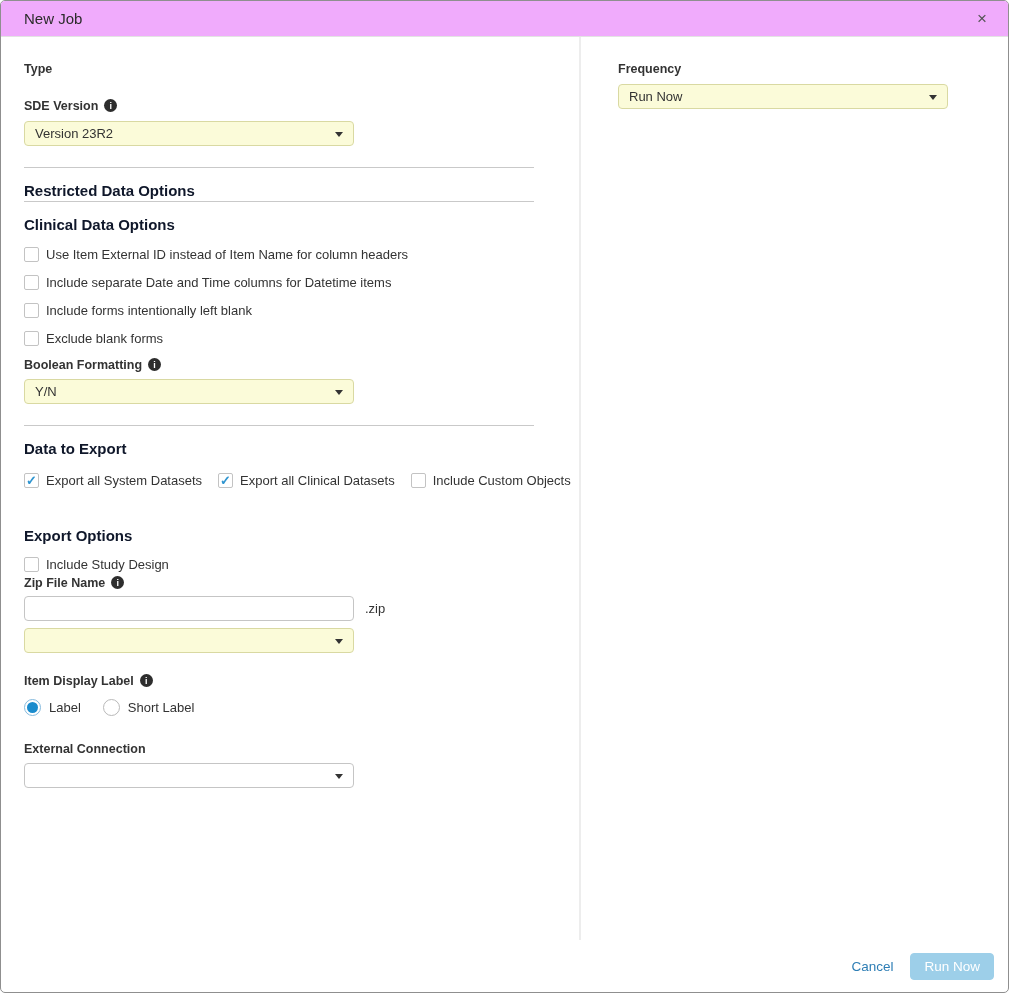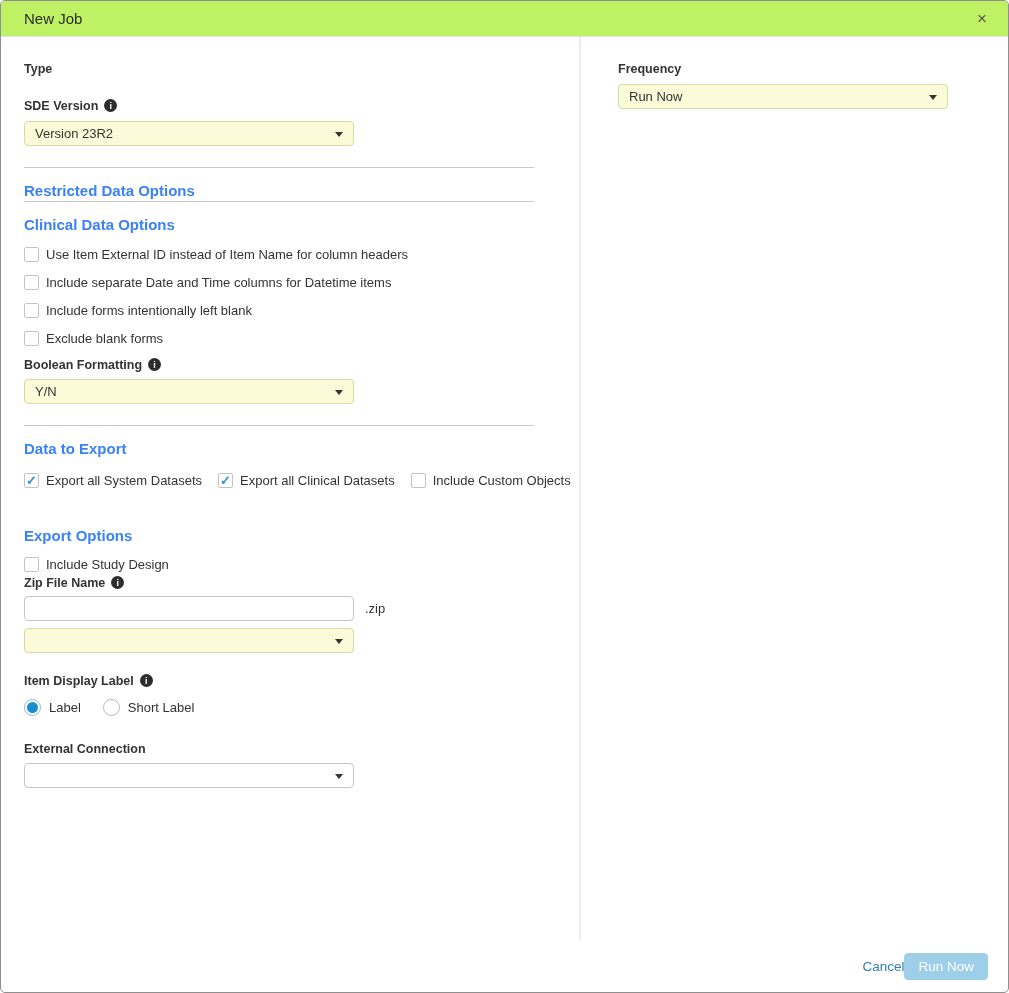--- a/index.html
+++ b/index.html
@@ -13,21 +13,21 @@
   .dialog {
     width: 1009px; height: 993px;
     border: 1px solid #8f8f8f;
     border-radius: 5px;
     background: #fff;
     display: flex; flex-direction: column;
     overflow: hidden;
   }
   .titlebar {
     height: 36px; flex-shrink: 0;
-    background: #bef264;
+    background: #f0abfc;
     border-bottom: 1px solid #e3e3e3;
     display: flex; align-items: center; justify-content: space-between;
     padding: 0 17px 0 23px;
   }
   .titlebar .title { font-size: 15px; color: #2b2b2b; }
   .close-x {
     font-size: 17px; color: #555; cursor: pointer; line-height: 1;
     background: none; border: none; font-family: inherit; padding: 2px 4px;
   }
   .body { flex: 1; display: flex; overflow: hidden; }
@@ -43,21 +43,21 @@
     display: flex; align-items: center; gap: 6px;
     height: 15px;
   }
   .info-icon {
     width: 13px; height: 13px; border-radius: 50%;
     background: #2d2d2d; color: #fff;
     font-size: 9px; font-weight: bold;
     display: inline-flex; align-items: center; justify-content: center;
     cursor: pointer;
   }
-  .section-heading { font-size: 15px; font-weight: bold; color: #3b82f6; height: 16px; }
+  .section-heading { font-size: 15px; font-weight: bold; color: #0f172a; height: 16px; }
 
   .select {
     width: 330px; height: 25px;
     border-radius: 4px;
     position: relative;
     display: flex; align-items: center;
     padding: 0 26px 0 10px;
     font-size: 13px; color: #333;
     cursor: pointer;
     margin-top: 8px;
@@ -113,21 +113,21 @@
     font-size: 13px; color: #333; padding: 0 10px;
     font-family: inherit;
     margin-top: 6px;
   }
   .input-row { display: flex; align-items: center; }
   .input-suffix { font-size: 13px; color: #333; margin-left: 11px; margin-top: 6px; }
 
   .footer {
     height: 52px; flex-shrink: 0;
     display: flex; align-items: center; justify-content: flex-end;
-    padding-right: 20px;
+    gap: 17px; padding-right: 14px;
   }
   .cancel-link {
     font-size: 13.5px; color: #2e7eb5; cursor: pointer;
     background: none; border: none; font-family: inherit;
   }
   .run-btn {
     background: #9dcfe9; color: #fff;
     border: 1px solid #9dcfe9; border-radius: 4px;
     font-size: 13.5px; font-family: inherit;
     padding: 5px 13px; height: 27px; cursor: pointer;

